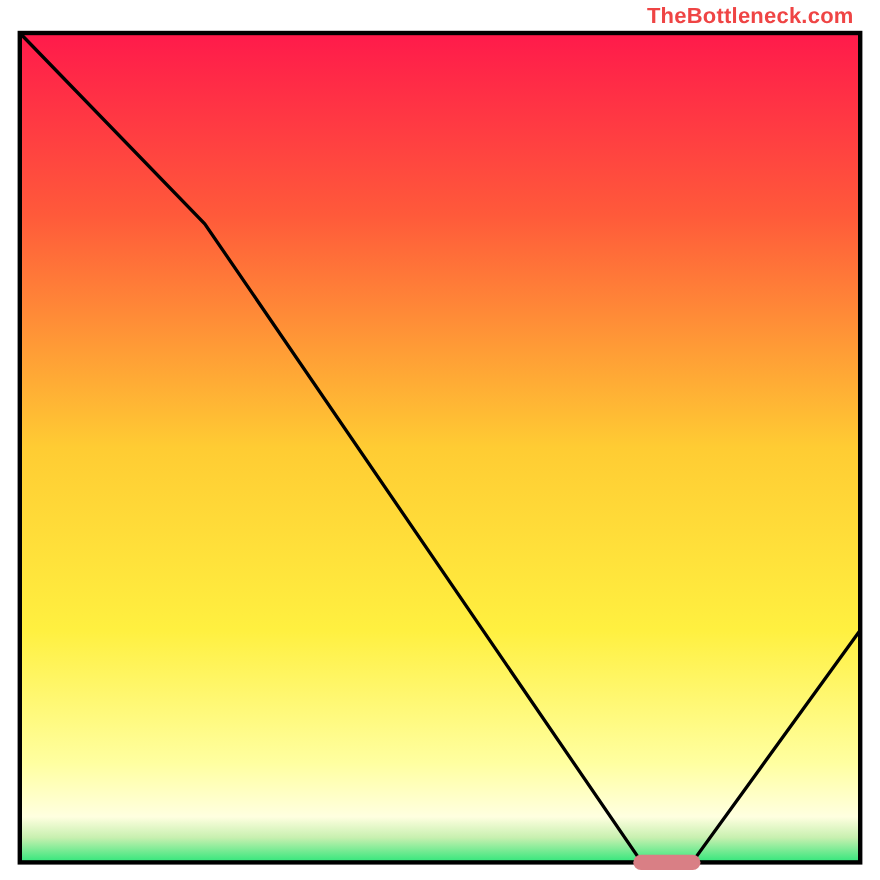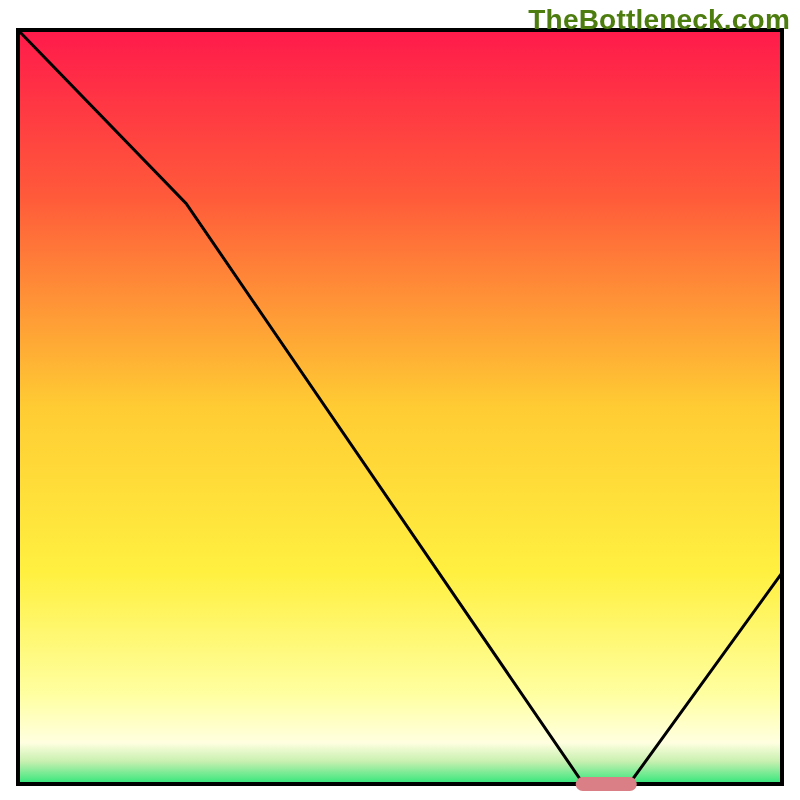--- a/index.html
+++ b/index.html
@@ -11,24 +11,24 @@
     font-family: Arial, Helvetica, sans-serif;
   }
   .container {
     position: relative;
     width: 800px;
     height: 800px;
   }
   .watermark {
     position: absolute;
     top: 4px;
-    right: 10px;
-    font-size: 28px;
+    right: 24px;
+    font-size: 20px;
     font-weight: 600;
-    color: #4d7c0f;
+    color: #ef4444;
     letter-spacing: 0.2px;
   }
   svg {
     display: block;
   }
 </style>
 </head>
 <body>
 
 <div class="container">

